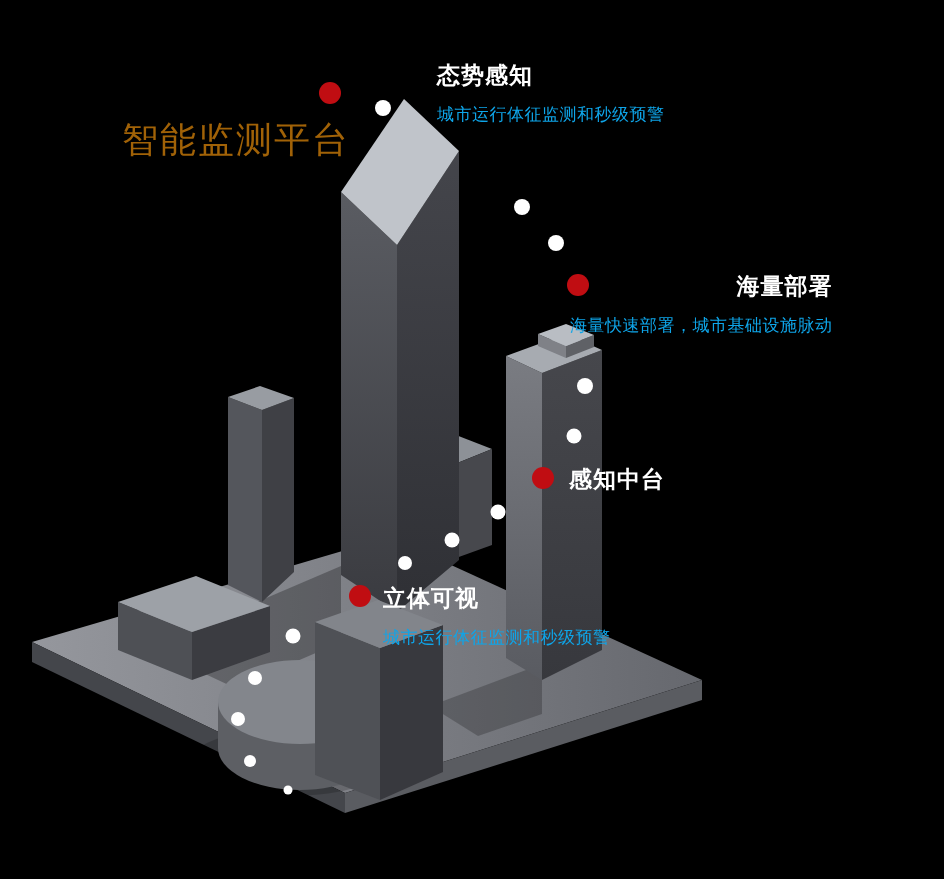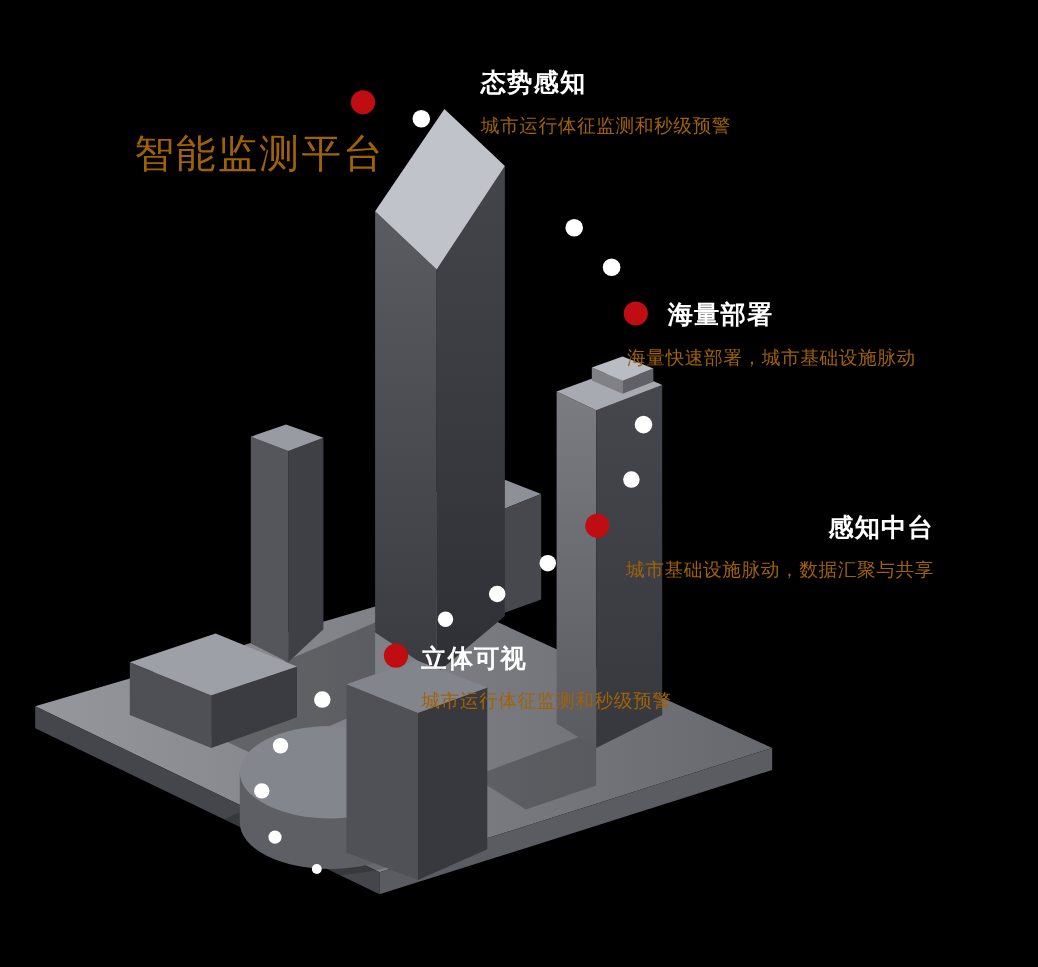--- a/index.html
+++ b/index.html
@@ -19,27 +19,27 @@
     font-size: 36px; font-weight: 400;
     color: #a16207;
     letter-spacing: 2px;
     white-space: nowrap;
   }
   .ann { position: absolute; white-space: nowrap; }
   .ann .heading {
     font-size: 23px; font-weight: 700; color: #ffffff; letter-spacing: 1px;
   }
   .ann .subtitle {
-    margin-top: 12px; font-size: 17px; font-weight: 400; color: #a16207;
+    margin-top: 12px; font-size: 17px; font-weight: 400; color: #0ea5e9;
     letter-spacing: 0.5px;
   }
   .ann1 { left: 437px; top: 60px; }
   .ann2 { left: 570px; top: 271px; }
-  .ann2 .heading { margin-left: 37px; }
-  .ann3 { left: 569px; top: 464px; text-align: right; }
+  .ann2 .heading { margin-left: 37px; text-align: right; }
+  .ann3 { left: 569px; top: 464px; }
   .ann4 { left: 383px; top: 583px; }
 </style>
 </head>
 <body>
 
 <div class="stage">
 
   <svg class="scene-svg" width="944" height="879" viewBox="0 0 944 879">
     <defs>
       <linearGradient id="gPlatTop" x1="0" y1="0" x2="1" y2="0">
@@ -151,21 +151,20 @@
     <div class="subtitle">城市运行体征监测和秒级预警</div>
   </div>
 
   <div class="ann ann2">
     <div class="heading">海量部署</div>
     <div class="subtitle">海量快速部署，城市基础设施脉动</div>
   </div>
 
   <div class="ann ann3">
     <div class="heading">感知中台</div>
-    <div class="subtitle">城市基础设施脉动，数据汇聚与共享</div>
   </div>
 
   <div class="ann ann4">
     <div class="heading">立体可视</div>
     <div class="subtitle">城市运行体征监测和秒级预警</div>
   </div>
 
 </div>
 
 </body></html>

